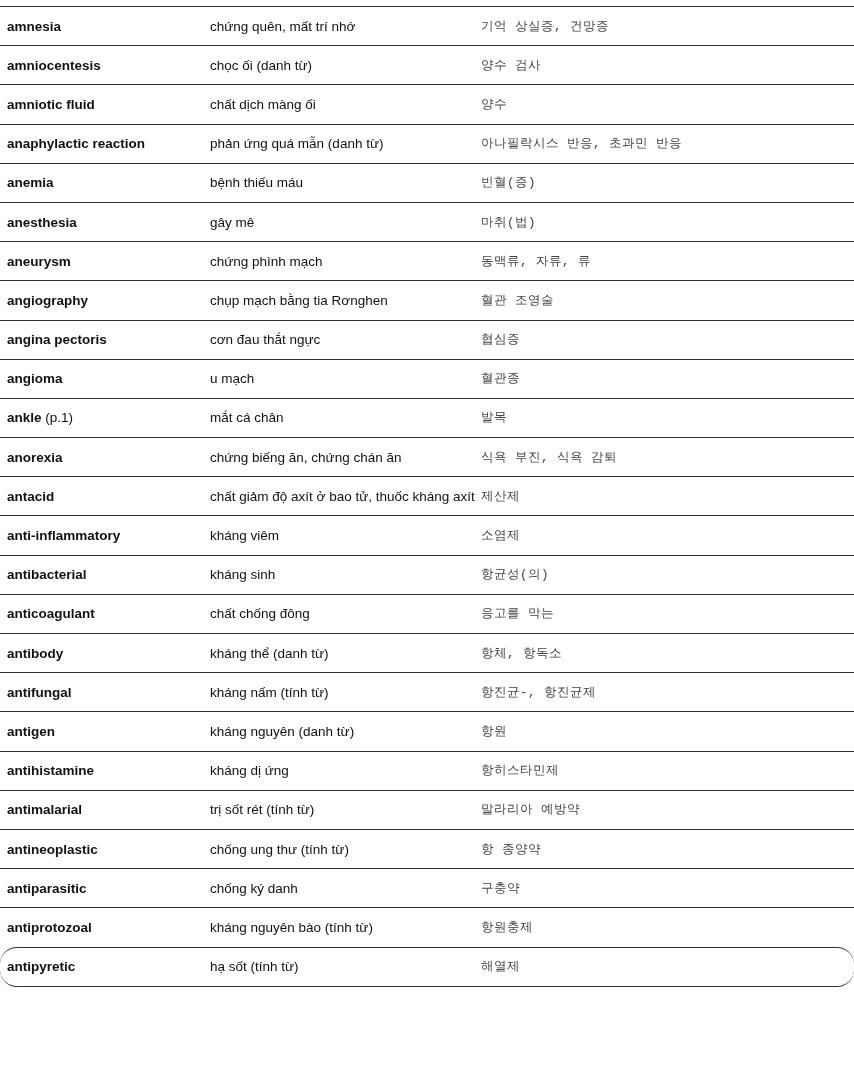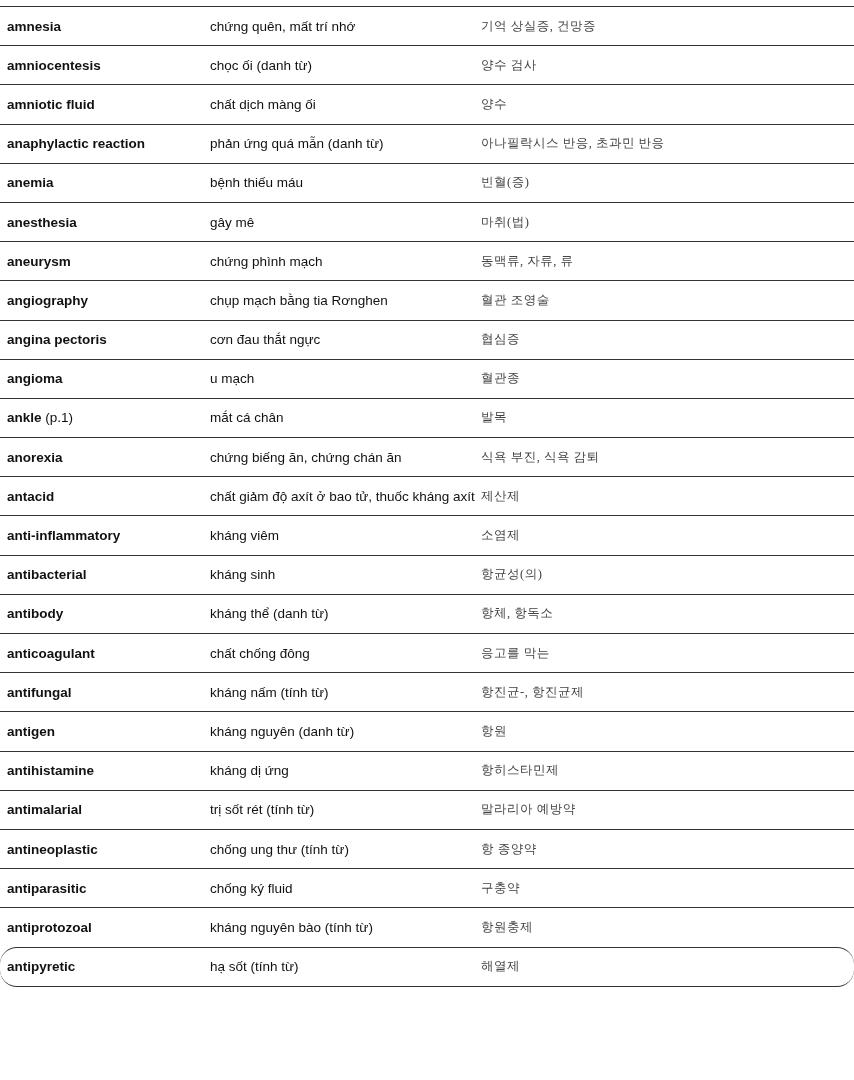--- a/index.html
+++ b/index.html
@@ -5,21 +5,21 @@
   html, body { margin: 0; padding: 0; background: #ffffff; }
   body { width: 854px; height: 1080px; overflow: hidden; position: relative;
          font-family: "Liberation Sans", sans-serif; color: #111; }
   .table { position: absolute; left: 0; top: 6px; width: 854px; }
   .row { position: relative; height: 38.2px; border-top: 1.4px solid #333;
          display: flex; align-items: center; font-size: 13.5px; }
   .row:last-child { border-bottom: 1.4px solid #333; border-radius: 17px; }
   .c1 { position: absolute; left: 0; width: 205px; white-space: nowrap; padding-left: 10px; }
   .c1 .term { font-weight: bold; }
   .c2 { position: absolute; left: 210px; white-space: nowrap; }
-  .c3 { position: absolute; left: 481px; white-space: nowrap; color: #444; letter-spacing: 0.5px; font-family: Liberation Serif, serif; font-size: 12.5px; }
+  .c3 { position: absolute; left: 481px; white-space: nowrap; color: #444; letter-spacing: 0.5px; font-family: Liberation Mono, monospace; font-size: 12.5px; }
   .term-clip { display: inline-block; margin-left: -3px; }
 </style>
 </head>
 <body>
 
 <div class="table" id="tbl">
     <div class="row">
     <div class="c1"><span class="term-clip"><span class="term">amnesia</span><span class="note"></span></span></div>
     <div class="c2">chứng quên, mất trí nhớ</div>
     <div class="c3">기억 상실증, 건망증</div>
@@ -88,28 +88,28 @@
     <div class="c1"><span class="term-clip"><span class="term">anti-inflammatory</span><span class="note"></span></span></div>
     <div class="c2">kháng viêm</div>
     <div class="c3">소염제</div>
   </div>
     <div class="row">
     <div class="c1"><span class="term-clip"><span class="term">antibacterial</span><span class="note"></span></span></div>
     <div class="c2">kháng sinh</div>
     <div class="c3">항균성(의)</div>
   </div>
     <div class="row">
+    <div class="c1"><span class="term-clip"><span class="term">anticoagulant</span><span class="note"></span></span></div>
+    <div class="c2">chất chống đông</div>
+    <div class="c3">응고를 막는</div>
+  </div>
+    <div class="row">
     <div class="c1"><span class="term-clip"><span class="term">antibody</span><span class="note"></span></span></div>
     <div class="c2">kháng thể (danh từ)</div>
     <div class="c3">항체, 항독소</div>
-  </div>
-    <div class="row">
-    <div class="c1"><span class="term-clip"><span class="term">anticoagulant</span><span class="note"></span></span></div>
-    <div class="c2">chất chống đông</div>
-    <div class="c3">응고를 막는</div>
   </div>
     <div class="row">
     <div class="c1"><span class="term-clip"><span class="term">antifungal</span><span class="note"></span></span></div>
     <div class="c2">kháng nấm (tính từ)</div>
     <div class="c3">항진균-, 항진균제</div>
   </div>
     <div class="row">
     <div class="c1"><span class="term-clip"><span class="term">antigen</span><span class="note"></span></span></div>
     <div class="c2">kháng nguyên (danh từ)</div>
     <div class="c3">항원</div>
@@ -124,21 +124,21 @@
     <div class="c2">trị sốt rét (tính từ)</div>
     <div class="c3">말라리아 예방약</div>
   </div>
     <div class="row">
     <div class="c1"><span class="term-clip"><span class="term">antineoplastic</span><span class="note"></span></span></div>
     <div class="c2">chống ung thư (tính từ)</div>
     <div class="c3">항 종양약</div>
   </div>
     <div class="row">
     <div class="c1"><span class="term-clip"><span class="term">antiparasitic</span><span class="note"></span></span></div>
-    <div class="c2">chống ký fluid</div>
+    <div class="c2">chống ký danh</div>
     <div class="c3">구충약</div>
   </div>
     <div class="row">
     <div class="c1"><span class="term-clip"><span class="term">antiprotozoal</span><span class="note"></span></span></div>
     <div class="c2">kháng nguyên bào (tính từ)</div>
     <div class="c3">항원충제</div>
   </div>
     <div class="row">
     <div class="c1"><span class="term-clip"><span class="term">antipyretic</span><span class="note"></span></span></div>
     <div class="c2">hạ sốt (tính từ)</div>

